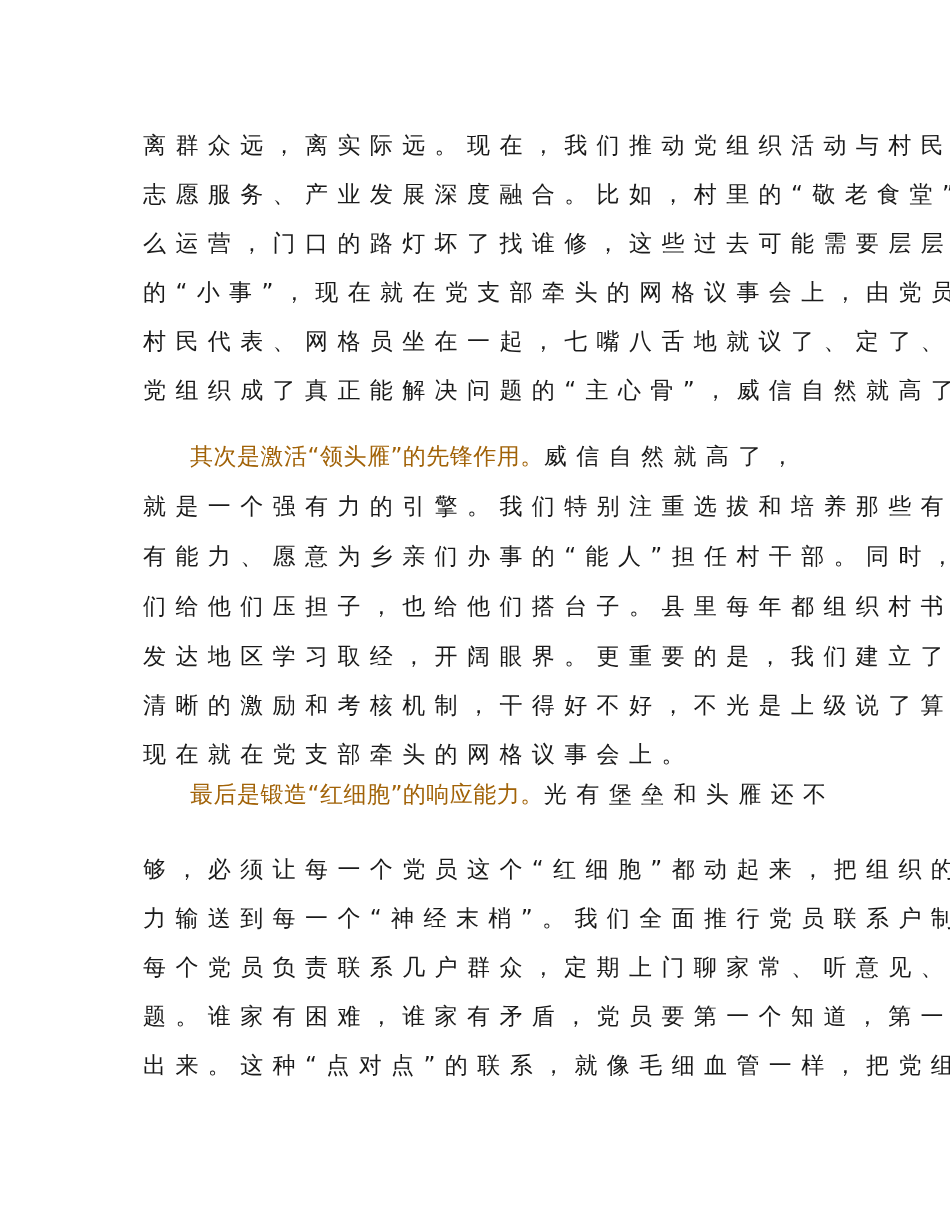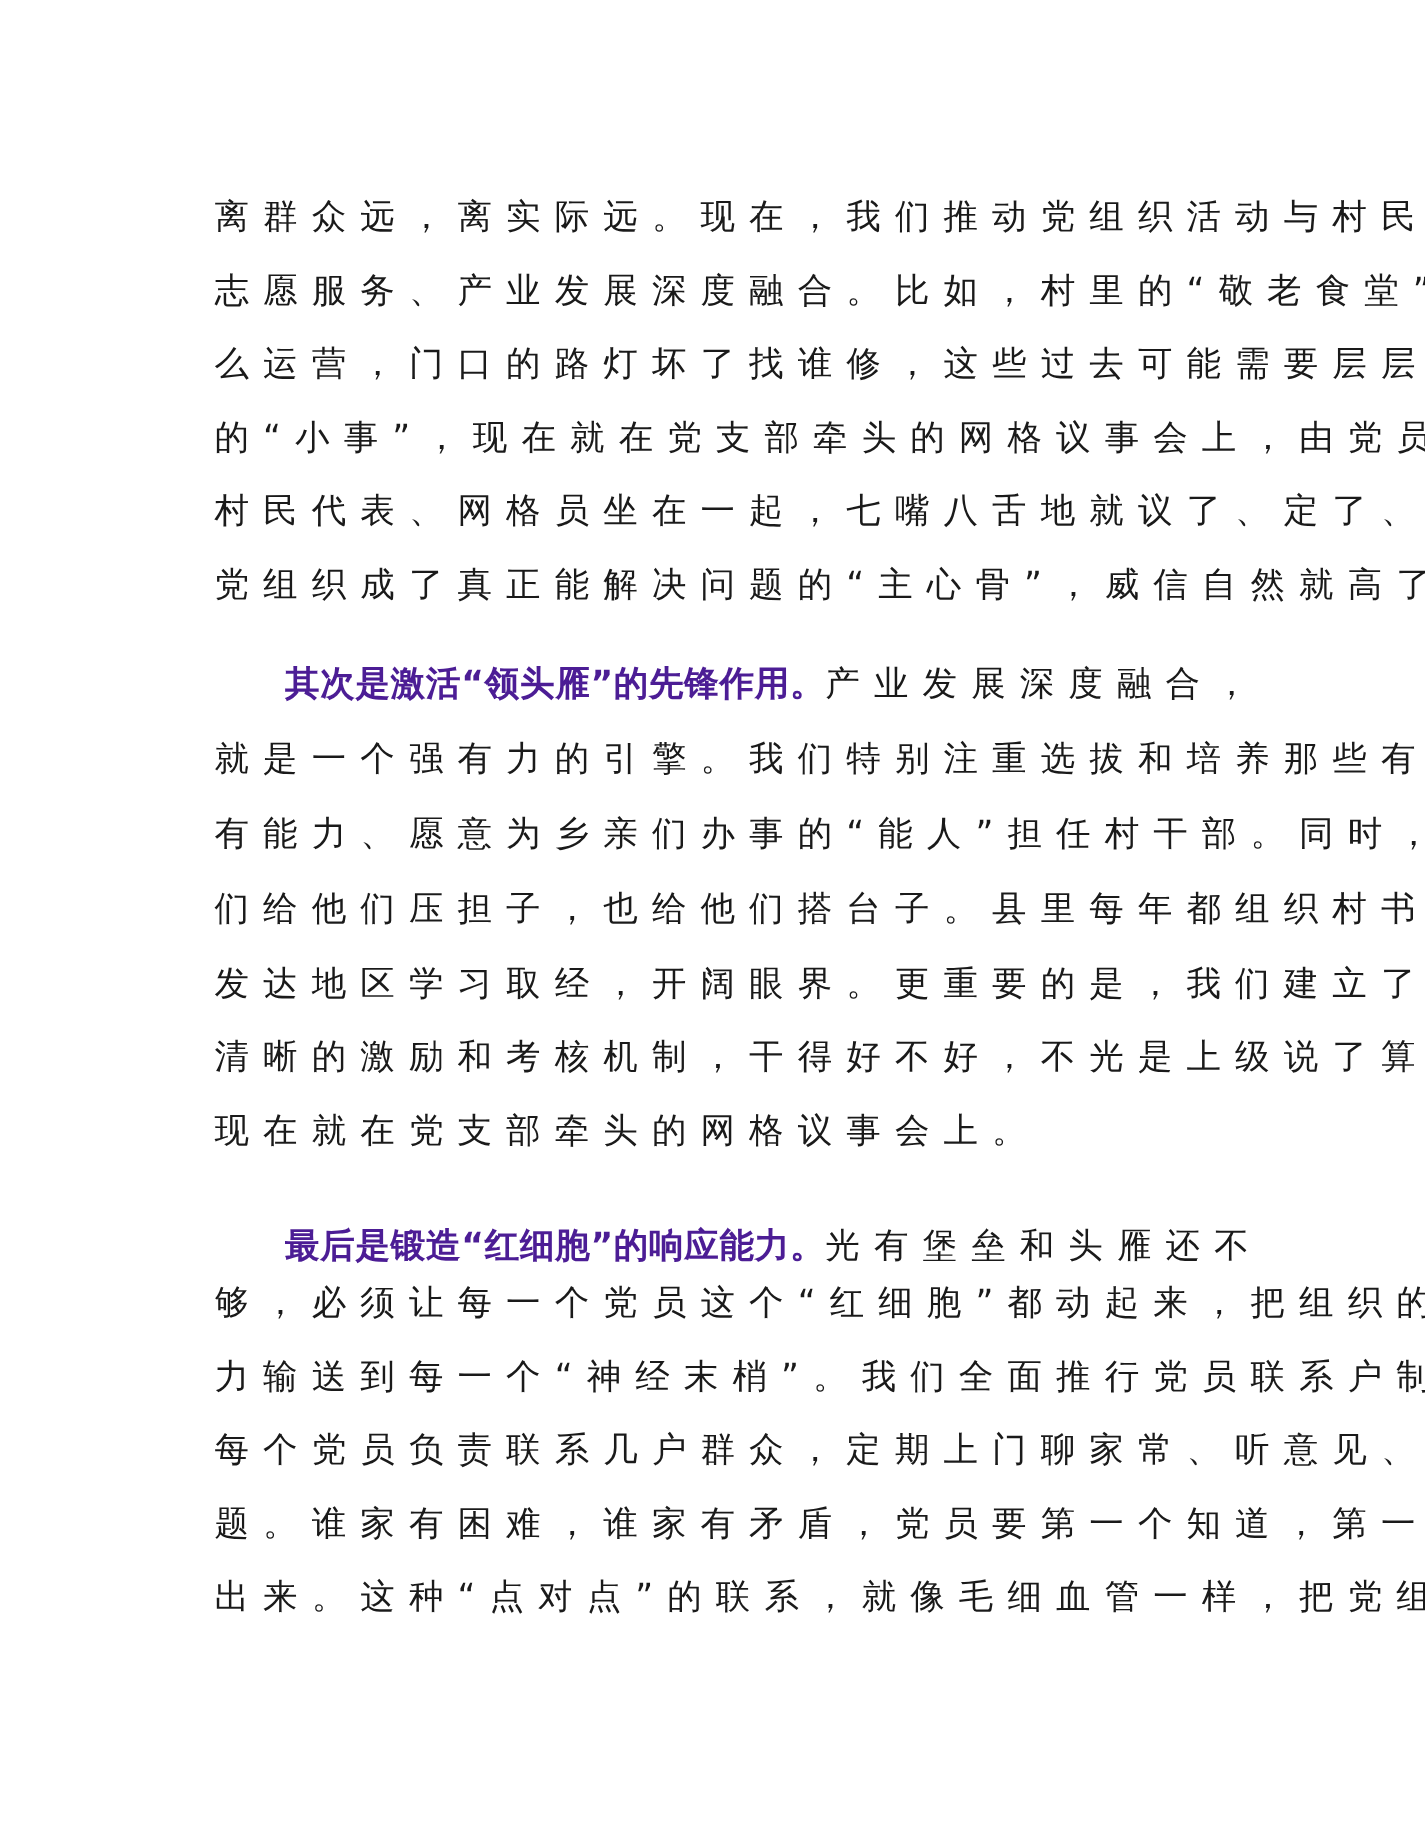--- a/index.html
+++ b/index.html
@@ -31,23 +31,23 @@
       line-height: 34px;
       font-size: 23px;
       letter-spacing: 9.4px;
       white-space: nowrap;
       overflow: visible;
     }
     .line.indent {
       left: 190px;
     }
     .lead {
-      font-weight: bold;
+      font-weight: normal;
       letter-spacing: 0.5px;
-      color: #4c1d95;
+      color: #a16207;
     }
     .rest {
       letter-spacing: 9.4px;
     }
   </style>
 </head>
 <body>
 
 <div class="page">
 
@@ -55,32 +55,32 @@
     <div class="line" style="top:128px;">离群众远，离实际远。现在，我们推动党组织活动与村民议事、</div>
     <div class="line" style="top:177px;">志愿服务、产业发展深度融合。比如，村里的“敬老食堂”怎</div>
     <div class="line" style="top:226px;">么运营，门口的路灯坏了找谁修，这些过去可能需要层层上报</div>
     <div class="line" style="top:275px;">的“小事”，现在就在党支部牵头的网格议事会上，由党员、</div>
     <div class="line" style="top:324px;">村民代表、网格员坐在一起，七嘴八舌地就议了、定了、办了。</div>
     <div class="line" style="top:373px;">党组织成了真正能解决问题的“主心骨”，威信自然就高了。</div>
   </div>
 
   <div>
     <div class="line indent" style="top:439px;">
-      <span class="lead">其次是激活“领头雁”的先锋作用。</span><span class="rest">产业发展深度融合，</span>
+      <span class="lead">其次是激活“领头雁”的先锋作用。</span><span class="rest">威信自然就高了，</span>
     </div>
     <div class="line" style="top:489px;">就是一个强有力的引擎。我们特别注重选拔和培养那些有情怀、</div>
     <div class="line" style="top:539px;">有能力、愿意为乡亲们办事的“能人”担任村干部。同时，我</div>
     <div class="line" style="top:589px;">们给他们压担子，也给他们搭台子。县里每年都组织村书记到</div>
     <div class="line" style="top:639px;">发达地区学习取经，开阔眼界。更重要的是，我们建立了一套</div>
     <div class="line" style="top:688px;">清晰的激励和考核机制，干得好不好，不光是上级说了算，更</div>
     <div class="line" style="top:737px;">现在就在党支部牵头的网格议事会上。</div>
   </div>
 
   <div>
-    <div class="line indent" style="top:814px;">
+    <div class="line indent" style="top:777px;">
       <span class="lead">最后是锻造“红细胞”的响应能力。</span><span class="rest">光有堡垒和头雁还不</span>
     </div>
     <div class="line" style="top:852px;">够，必须让每一个党员这个“红细胞”都动起来，把组织的活</div>
     <div class="line" style="top:901px;">力输送到每一个“神经末梢”。我们全面推行党员联系户制度，</div>
     <div class="line" style="top:950px;">每个党员负责联系几户群众，定期上门聊家常、听意见、解难</div>
     <div class="line" style="top:999px;">题。谁家有困难，谁家有矛盾，党员要第一个知道，第一个站</div>
     <div class="line" style="top:1048px;">出来。这种“点对点”的联系，就像毛细血管一样，把党组织</div>
   </div>
 
 </div>

